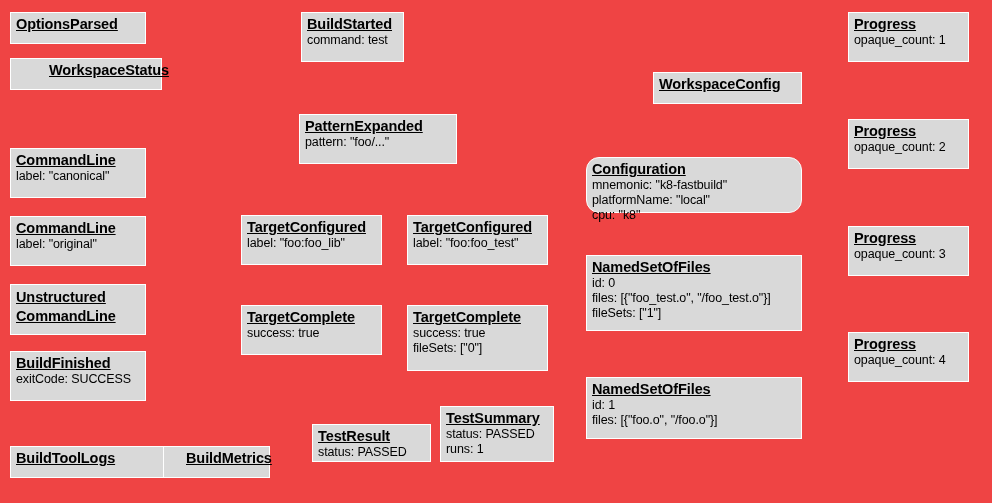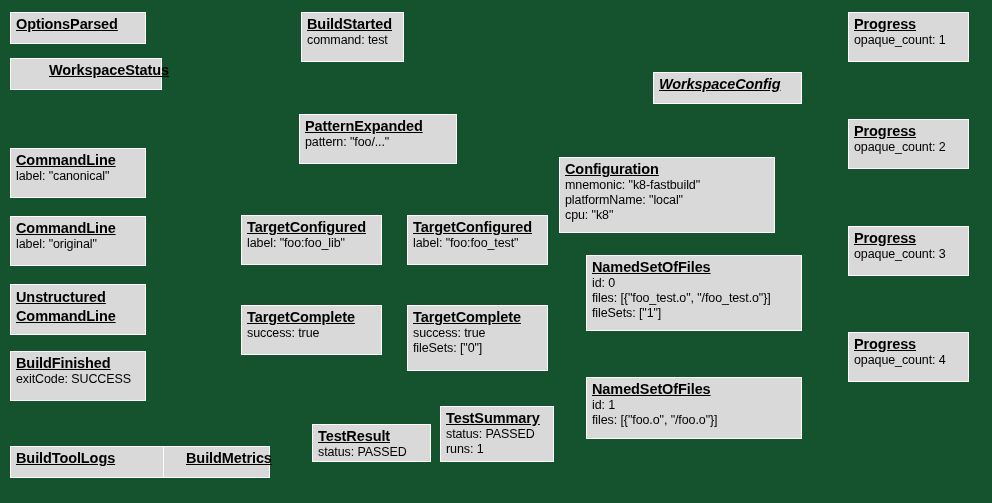--- a/index.html
+++ b/index.html
@@ -42,21 +42,21 @@
     white-space: pre;
     letter-spacing: -0.1px;
   }
   .node-attr-line {
     display: block;
   }
 </style>
 </head>
 <body>
 
-<div id="canvas" style="width: 992px; height: 503px; background: #14532d;">
+<div id="canvas" style="width: 992px; height: 503px; background: #ef4444;">
     <div class="node" style="left: 10px; top: 12px; width: 136px; height: 32px; background: rgb(217, 217, 217); border-color: rgb(255, 255, 255); color: rgb(0, 0, 0);">
       <div class="node-title">OptionsParsed</div>
     </div>
     <div class="node" style="left: 10px; top: 58px; width: 152px; height: 32px; background: rgb(217, 217, 217); border-color: rgb(255, 255, 255); color: rgb(0, 0, 0); padding-left: 38px;">
       <div class="node-title">WorkspaceStatus</div>
     </div>
     <div class="node" style="left: 10px; top: 148px; width: 136px; height: 50px; background: rgb(217, 217, 217); border-color: rgb(255, 255, 255); color: rgb(0, 0, 0);">
       <div class="node-title">CommandLine</div>
       <div class="node-attrs"><span class="node-attr-line">label: "canonical"</span></div>
     </div>
@@ -103,24 +103,24 @@
       <div class="node-attrs"><span class="node-attr-line">success: true</span><span class="node-attr-line">fileSets: ["0"]</span></div>
     </div>
     <div class="node" style="left: 312px; top: 424px; width: 119px; height: 38px; background: rgb(217, 217, 217); border-color: rgb(255, 255, 255); color: rgb(0, 0, 0);">
       <div class="node-title">TestResult</div>
       <div class="node-attrs"><span class="node-attr-line">status: PASSED</span></div>
     </div>
     <div class="node" style="left: 440px; top: 406px; width: 114px; height: 56px; background: rgb(217, 217, 217); border-color: rgb(255, 255, 255); color: rgb(0, 0, 0);">
       <div class="node-title">TestSummary</div>
       <div class="node-attrs"><span class="node-attr-line">status: PASSED</span><span class="node-attr-line">runs: 1</span></div>
     </div>
-    <div class="node" style="left: 653px; top: 72px; width: 149px; height: 32px; background: rgb(217, 217, 217); border-color: rgb(255, 255, 255); color: rgb(0, 0, 0); font-style: italic;">
+    <div class="node" style="left: 653px; top: 72px; width: 149px; height: 32px; background: rgb(217, 217, 217); border-color: rgb(255, 255, 255); color: rgb(0, 0, 0);">
       <div class="node-title">WorkspaceConfig</div>
     </div>
-    <div class="node" style="left: 559px; top: 157px; width: 216px; height: 76px; background: rgb(217, 217, 217); border-color: rgb(255, 255, 255); color: rgb(0, 0, 0);">
+    <div class="node" style="left: 586px; top: 157px; width: 216px; height: 56px; background: rgb(217, 217, 217); border-color: rgb(255, 255, 255); color: rgb(0, 0, 0); border-radius: 13px;">
       <div class="node-title">Configuration</div>
       <div class="node-attrs"><span class="node-attr-line">mnemonic: "k8-fastbuild"</span><span class="node-attr-line">platformName: "local"</span><span class="node-attr-line">cpu: "k8"</span></div>
     </div>
     <div class="node" style="left: 586px; top: 255px; width: 216px; height: 76px; background: rgb(217, 217, 217); border-color: rgb(255, 255, 255); color: rgb(0, 0, 0);">
       <div class="node-title">NamedSetOfFiles</div>
       <div class="node-attrs"><span class="node-attr-line">id: 0</span><span class="node-attr-line">files: [{"foo_test.o", "/foo_test.o"}]</span><span class="node-attr-line">fileSets: ["1"]</span></div>
     </div>
     <div class="node" style="left: 586px; top: 377px; width: 216px; height: 62px; background: rgb(217, 217, 217); border-color: rgb(255, 255, 255); color: rgb(0, 0, 0);">
       <div class="node-title">NamedSetOfFiles</div>
       <div class="node-attrs"><span class="node-attr-line">id: 1</span><span class="node-attr-line">files: [{"foo.o", "/foo.o"}]</span></div>

